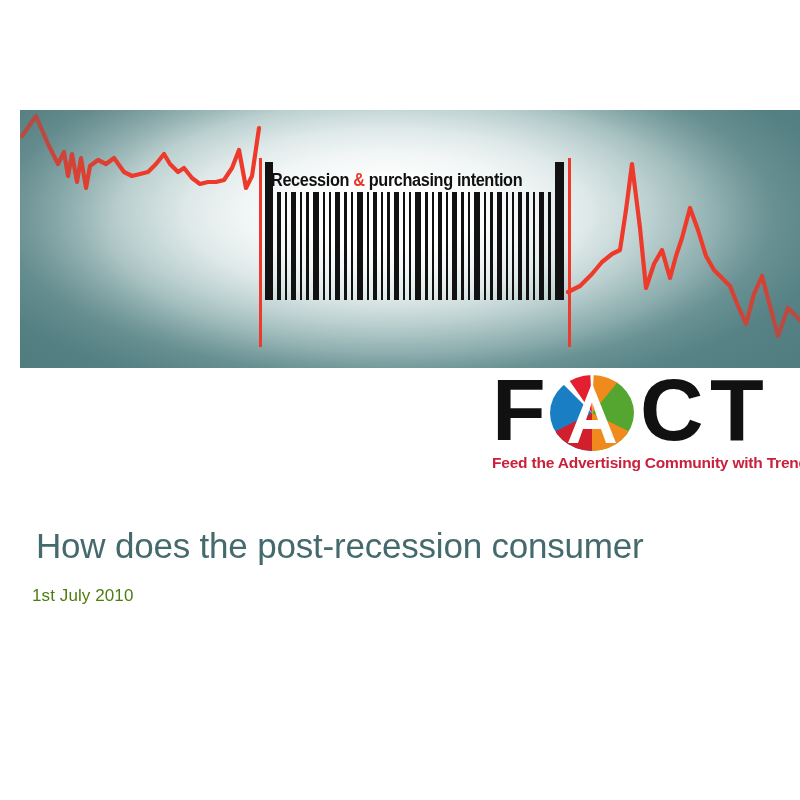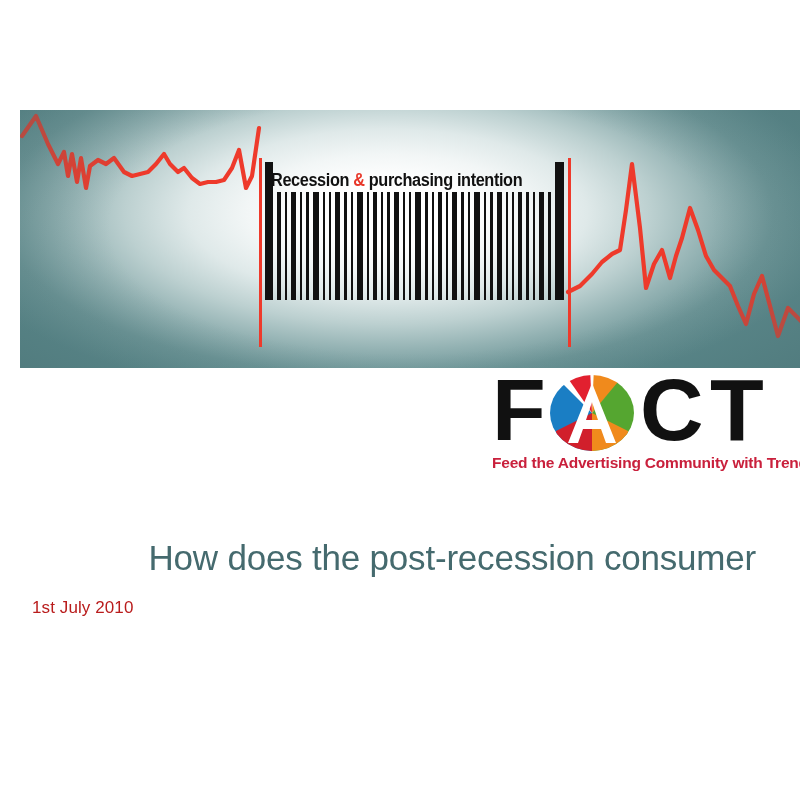--- a/index.html
+++ b/index.html
@@ -148,36 +148,35 @@
   }
 
   
   #title-block {
     position: absolute;
     left: 32px;
     top: 520px;
     width: 740px;
   }
   #deck-title {
-    margin: 16px;
+    margin: 4px;
     font-family: "Liberation Sans", sans-serif;
     font-weight: normal;
     font-size: 35px;
     line-height: 44px;
     color: #456a6e;
     letter-spacing: -0.2px;
-    text-align: right;
   }
   #deck-date {
     margin: 18px 0 0 0;
     font-family: "Liberation Sans", sans-serif;
     font-weight: normal;
     font-size: 17px;
     line-height: 20px;
-    color: #b91c1c;
+    color: #4d7c0f;
     letter-spacing: 0.1px;
   }
 </style>
 </head>
 <body>
 
 <div id="hero-banner">
 
   <svg id="hero-svg" viewBox="0 0 782 258" preserveAspectRatio="none" aria-hidden="true">
 

